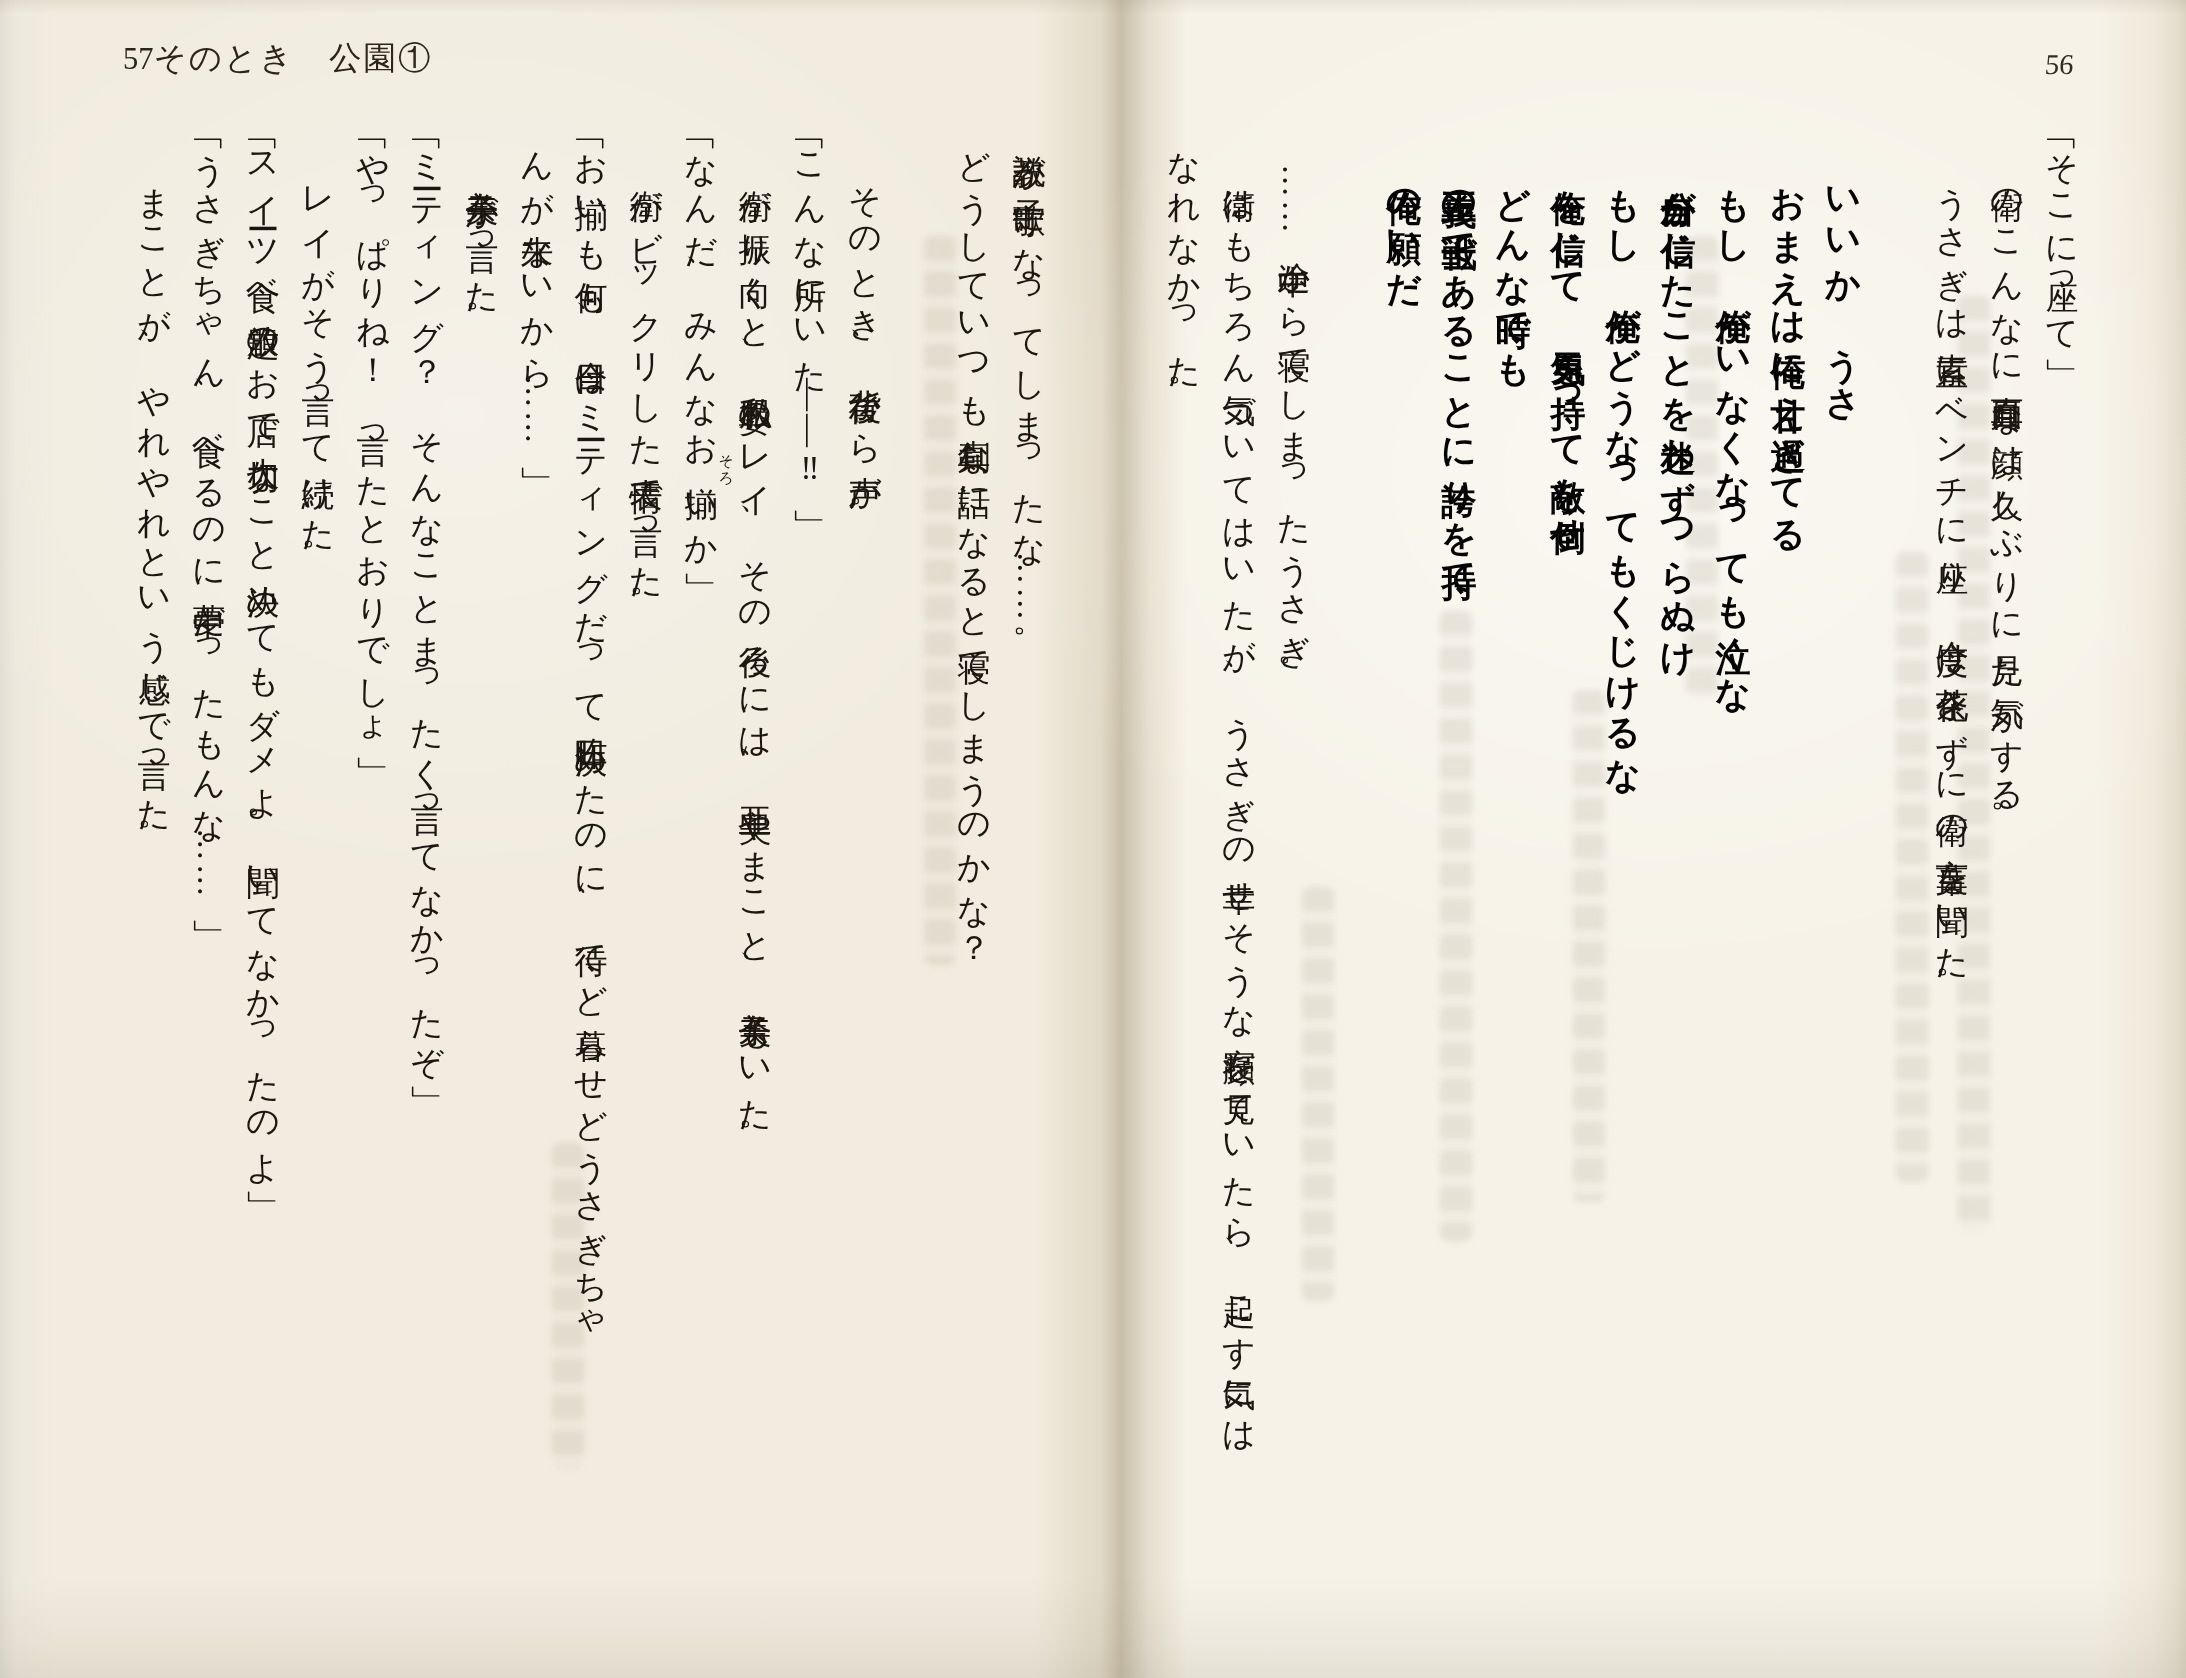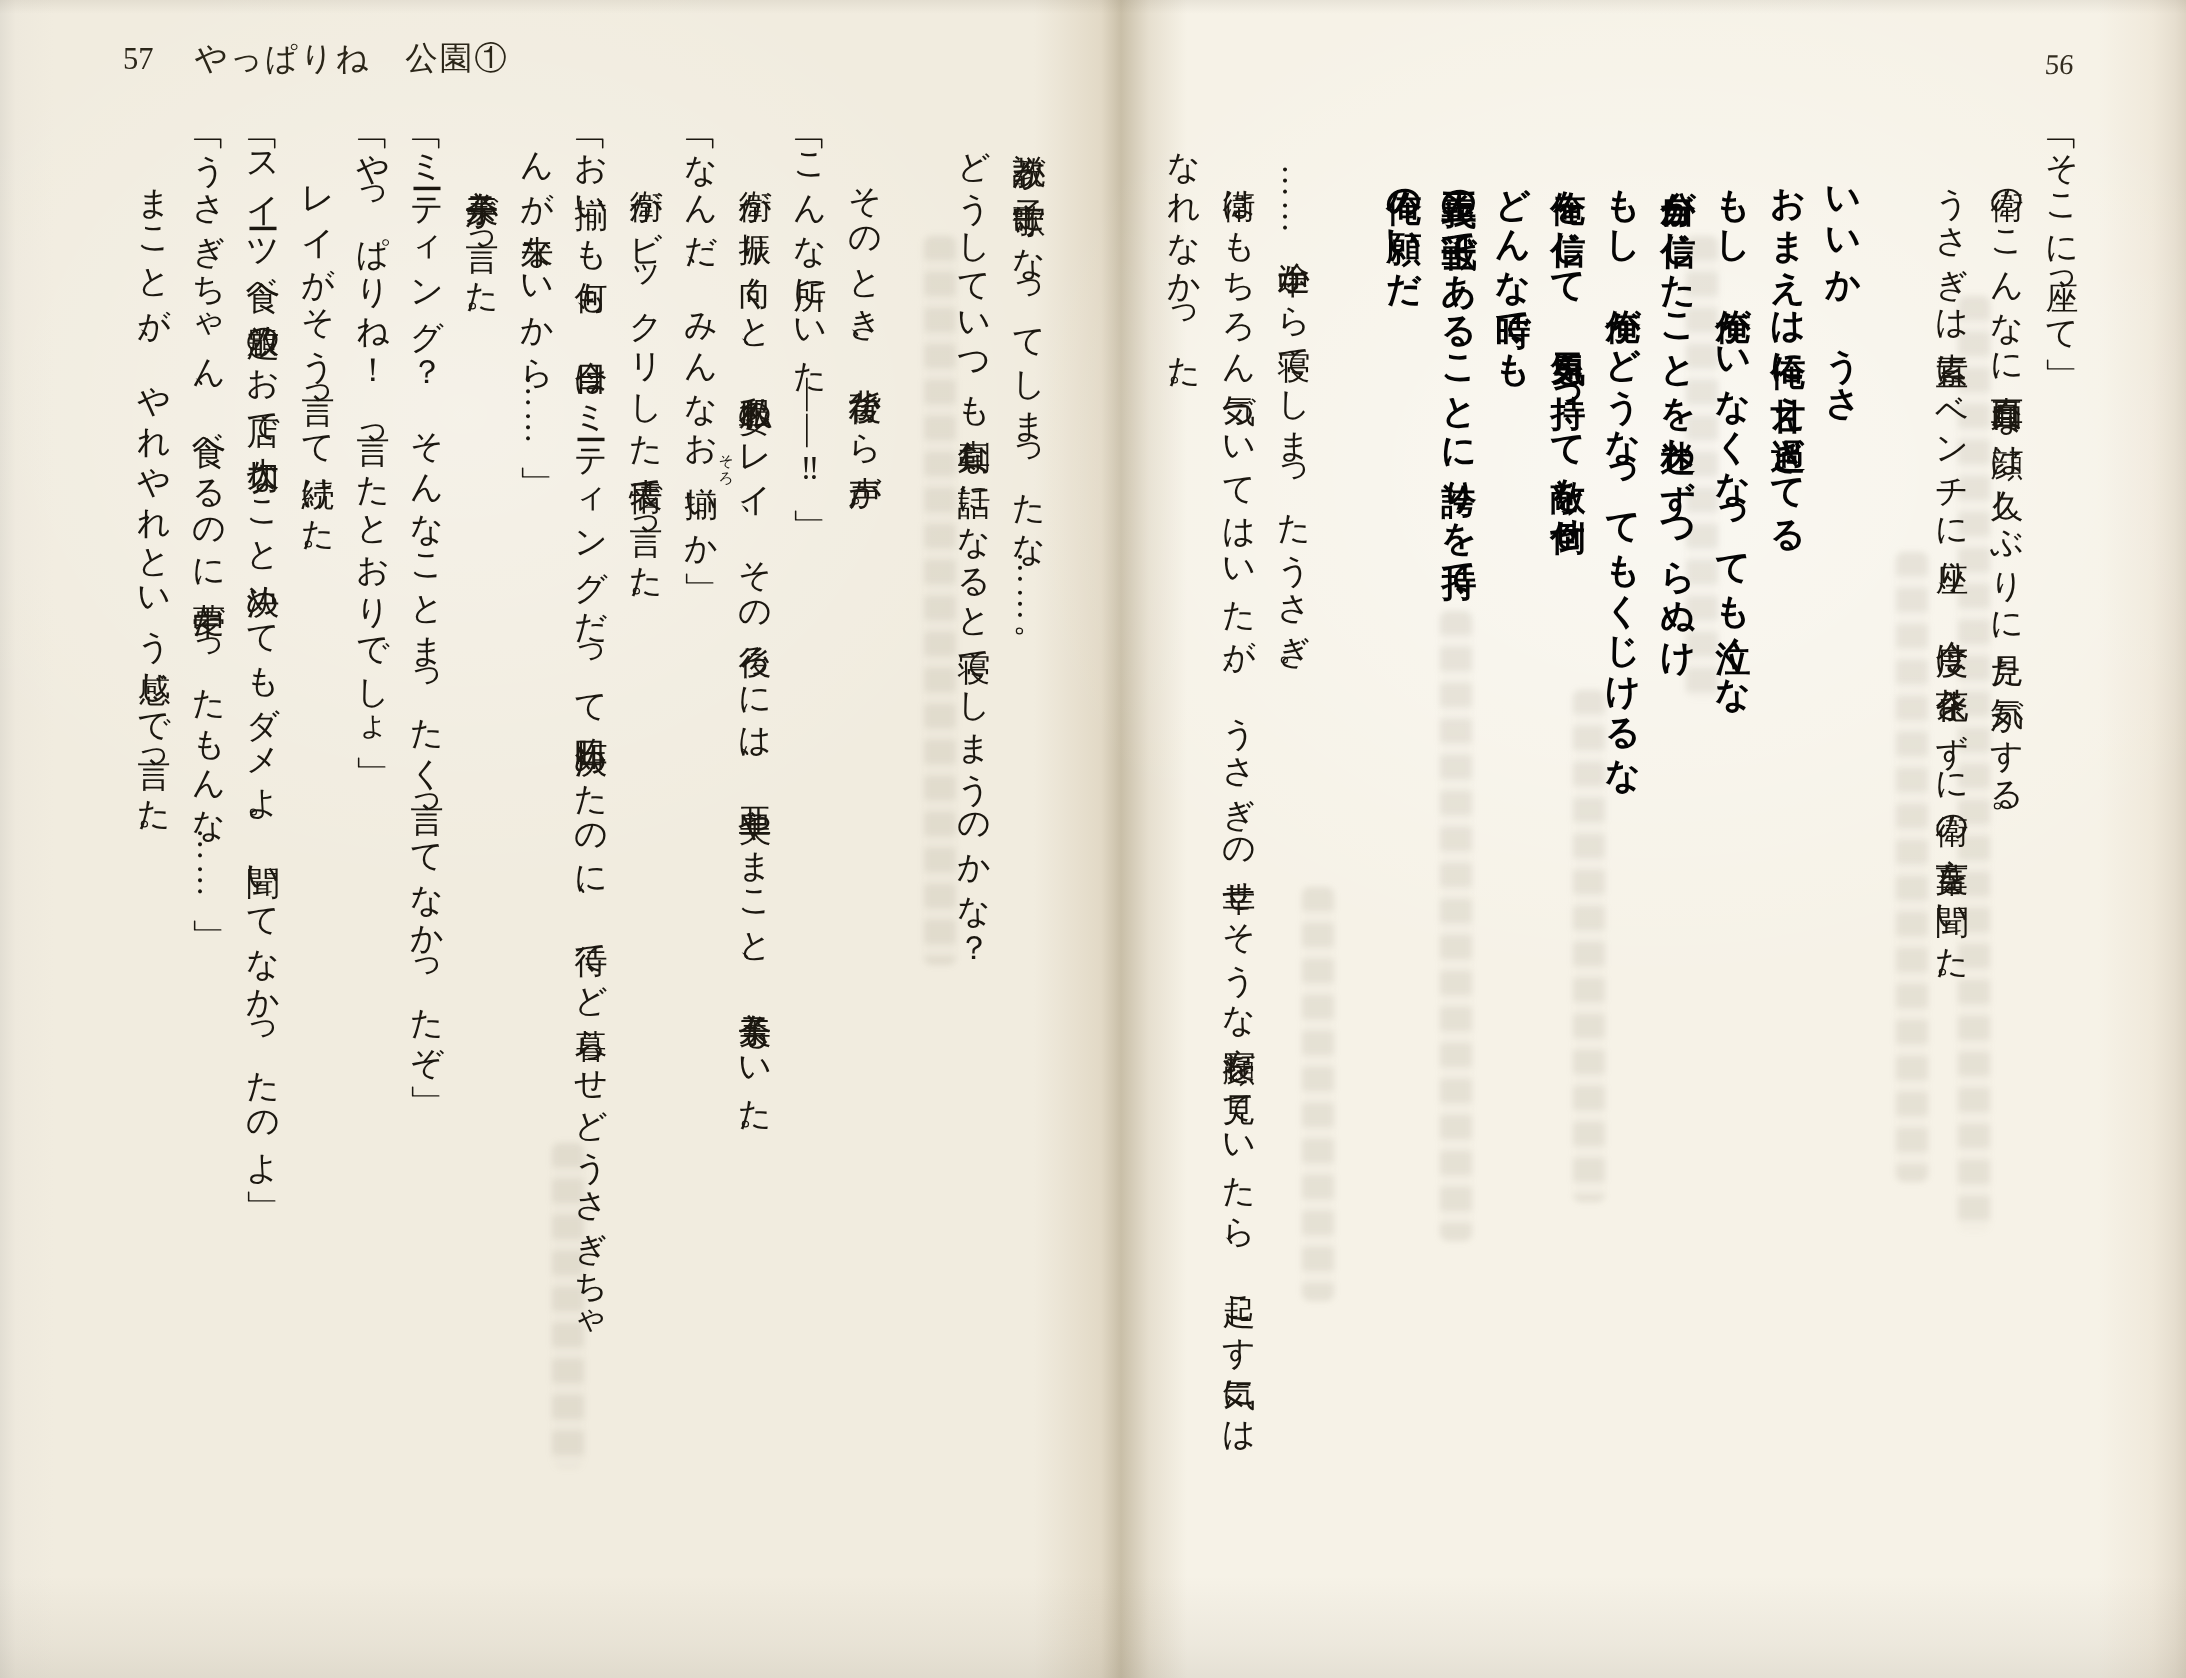--- a/index.html
+++ b/index.html
@@ -43,21 +43,21 @@
     padding-top:36px;
     font-family:"DejaVu Sans","Liberation Sans",sans-serif;
     font-weight:900;font-size:35px;letter-spacing:1px;color:#040404;
   }
   .quote,.thought,.continuation{padding-top:0;}
   ruby{ruby-align:center;}
   rt{font-size:14.8px;letter-spacing:0;color:#1b1710;font-weight:normal;}
   
   .running-head{
     position:absolute;left:123px;top:37px;z-index:2;
-    display:flex;align-items:baseline;gap:41px;
+    display:flex;align-items:baseline;
     color:#2b2619;font-size:32.5px;letter-spacing:2px;
   }
   .running-head .folio{font-size:30.5px;letter-spacing:0;}
   .folio-right{
     position:absolute;left:2045px;top:49px;z-index:2;
     font-size:28.6px;color:#332d20;transform:skewX(-5deg);
   }
 </style>
 </head>
 <body>
@@ -68,21 +68,21 @@
 <div class="ghost" style="left:1896px;top:552px;height:630px;"></div>
 <div class="ghost" style="left:1686px;top:236px;height:463px;"></div>
 <div class="ghost" style="left:1573px;top:690px;height:512px;"></div>
 <div class="ghost" style="left:1440px;top:611px;height:630px;"></div>
 <div class="ghost" style="left:1302px;top:887px;height:414px;"></div>
 <div class="ghost" style="left:924px;top:236px;height:729px;"></div>
 <div class="ghost" style="left:552px;top:1143px;height:325px;"></div>
 
 <div class="running-head">
   <span class="folio">57</span>
-  <span>やっぱりね　公園①</span>
+  <span>そのとき　公園①</span>
 </div>
 
 <div class="folio-right">56</div>
 
 <div id="page-right">
     <div class="col quote" style="left: 2039px;">「そこに座って」</div>
     <div class="col narration" style="left: 1984px;">衛のこんなに真面目な顔は久しぶりに見た気がする。</div>
     <div class="col narration" style="left: 1929px;">うさぎは素直にベンチに座り、今度は茶化さずに衛の言葉を聞いた。</div>
     <div class="col speech" style="left: 1820px;">いいか　うさ</div>
     <div class="col speech" style="left: 1765px;">おまえは俺に甘え過ぎてる</div>

